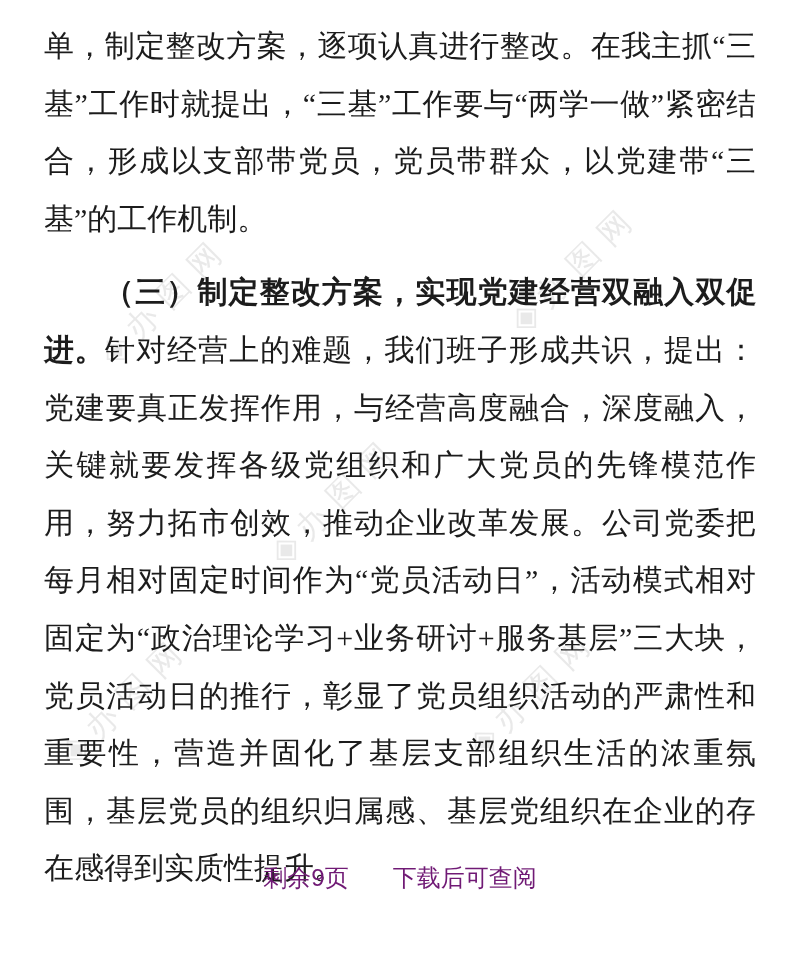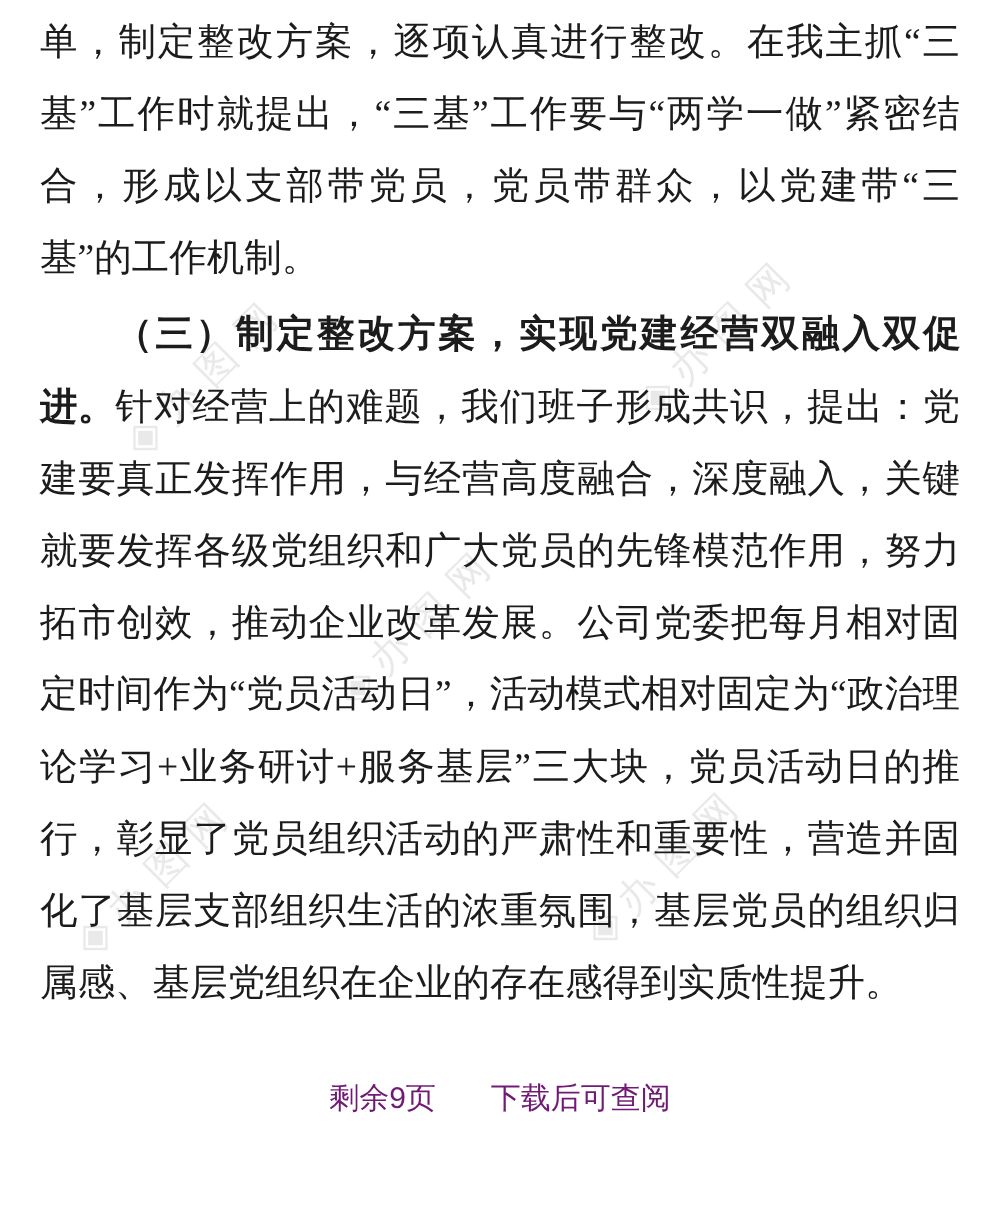--- a/index.html
+++ b/index.html
@@ -54,21 +54,21 @@
     width: 744px;
     z-index: 1;
     color: #1c1c1c;
     font-family: "Liberation Serif", serif;
     font-size: 30px;
     line-height: 57.6px;
     text-align: justify;
     text-justify: inter-ideograph;
   }
   .para {
-    margin: 4px;
+    margin: 16px;
     padding: 0;
   }
   .para-indent {
     text-indent: 2em;
   }
   .lead {
     font-weight: bold;
     letter-spacing: -0.6px;
   }
 

